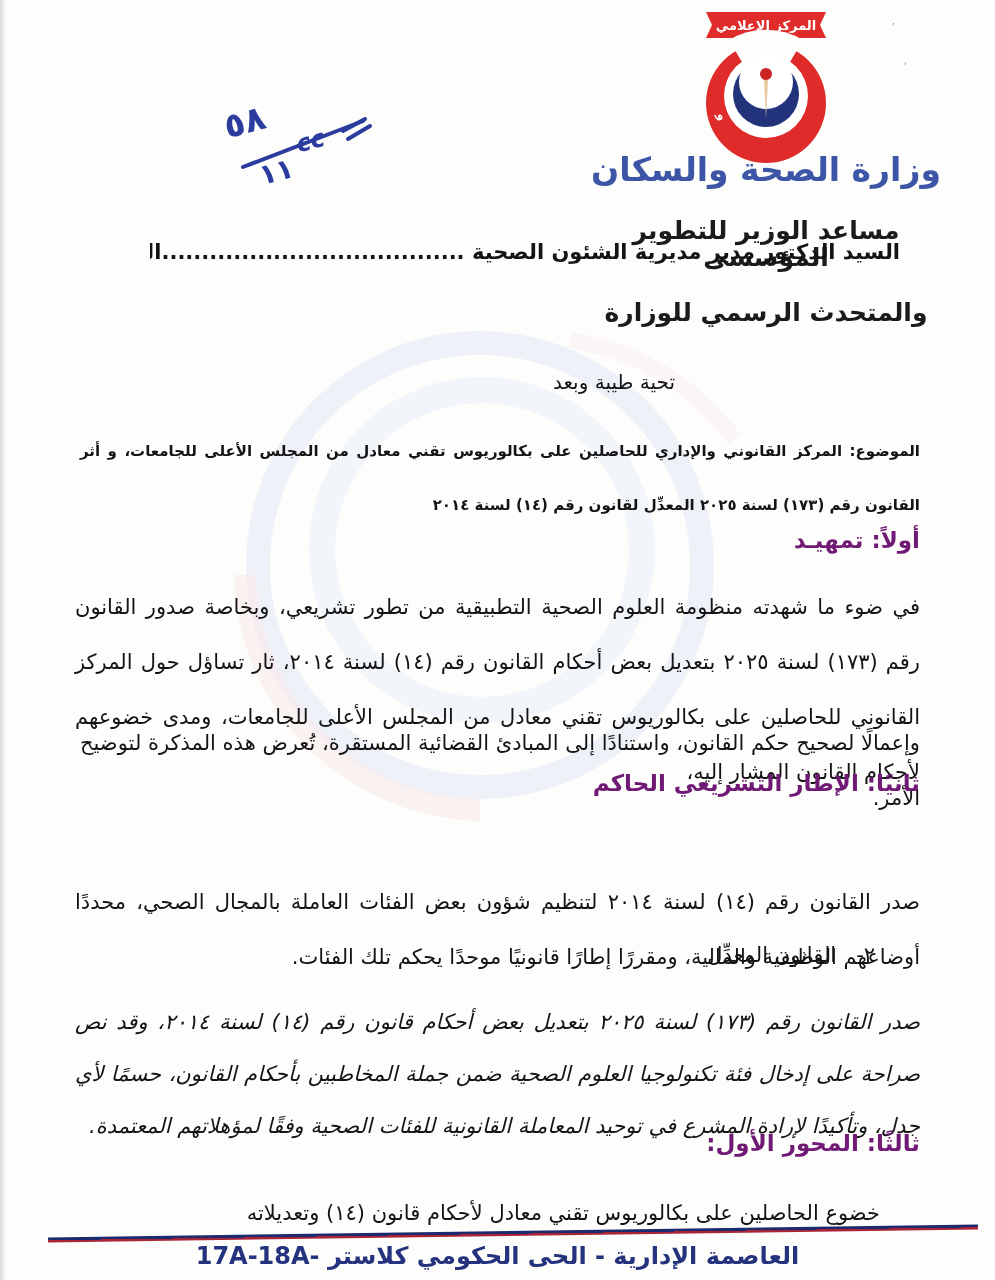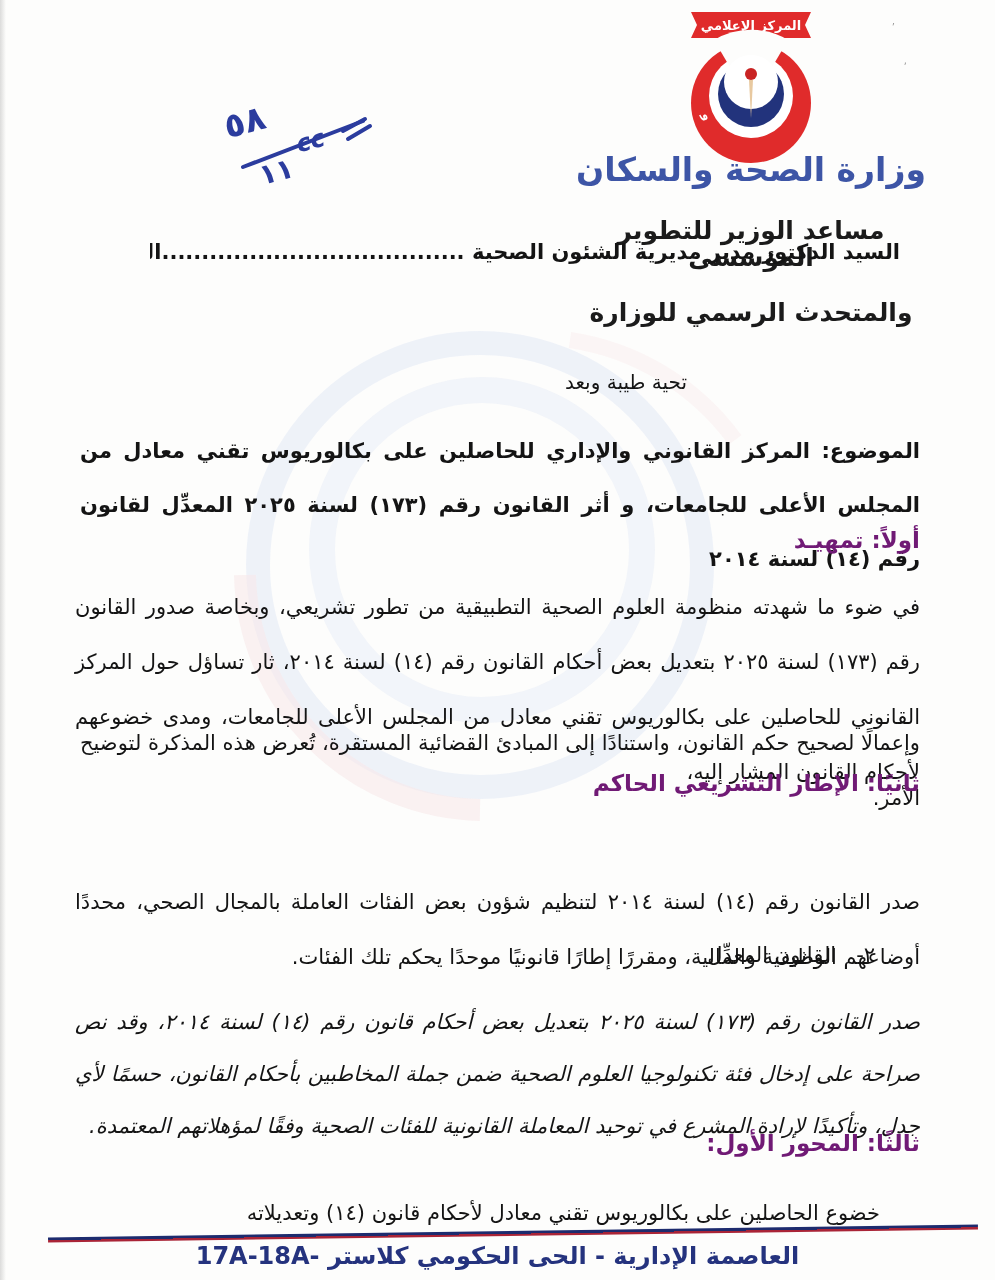--- a/index.html
+++ b/index.html
@@ -12,39 +12,39 @@
     font-family:"DejaVu Sans","Liberation Sans",sans-serif;
     color:#141414;
     direction:rtl;
   }
   .page::before{ 
     content:"";position:absolute;left:0;top:0;bottom:0;width:6px;
     background:linear-gradient(90deg,rgba(120,120,120,.25),rgba(120,120,120,0));
     z-index:3;
   }
   
-  .header-right{position:absolute;top:6px;right:69px;width:350px;text-align:center;z-index:2;}
+  .header-right{position:absolute;top:6px;right:54px;width:350px;text-align:center;z-index:2;}
   .ministry-name{
     margin-top:-28px;
     font-size:33px;font-weight:bold;color:#3d55a6;
     letter-spacing:-1px;
   }
   .office-line{font-size:25px;font-weight:bold;color:#1b1b1b;line-height:27px;margin-top:28px;}
   
   .handwriting{position:absolute;left:185px;top:75px;z-index:2;}
   
   .addressee{
     position:absolute;top:240px;right:95px;left:150px;
     font-size:21px;font-weight:bold;white-space:nowrap;overflow:hidden;
     z-index:2;
   }
-  .greeting{position:absolute;top:370px;right:308px;font-size:20px;z-index:2;}
+  .greeting{position:absolute;top:370px;right:320px;font-size:20px;z-index:2;}
   .subject{
     position:absolute;top:424px;right:75px;left:80px;
-    font-size:21px;font-weight:bold;line-height:54px;text-align:justify;
+    font-size:15px;font-weight:bold;line-height:54px;text-align:justify;
     z-index:2;
   }
   .heading{
     position:absolute;right:75px;
     font-size:23px;font-weight:bold;color:#701a75;z-index:2;
     letter-spacing:0px;
   }
   .para{
     position:absolute;right:75px;left:75px;
     font-size:21px;line-height:55px;text-align:justify;z-index:2;

